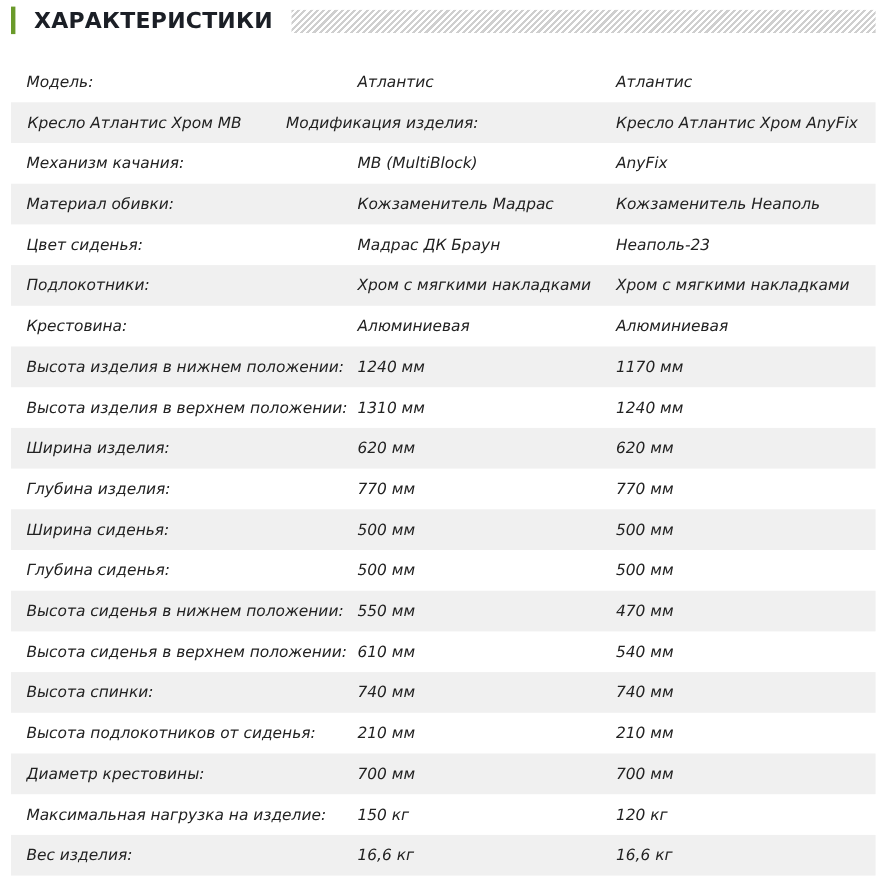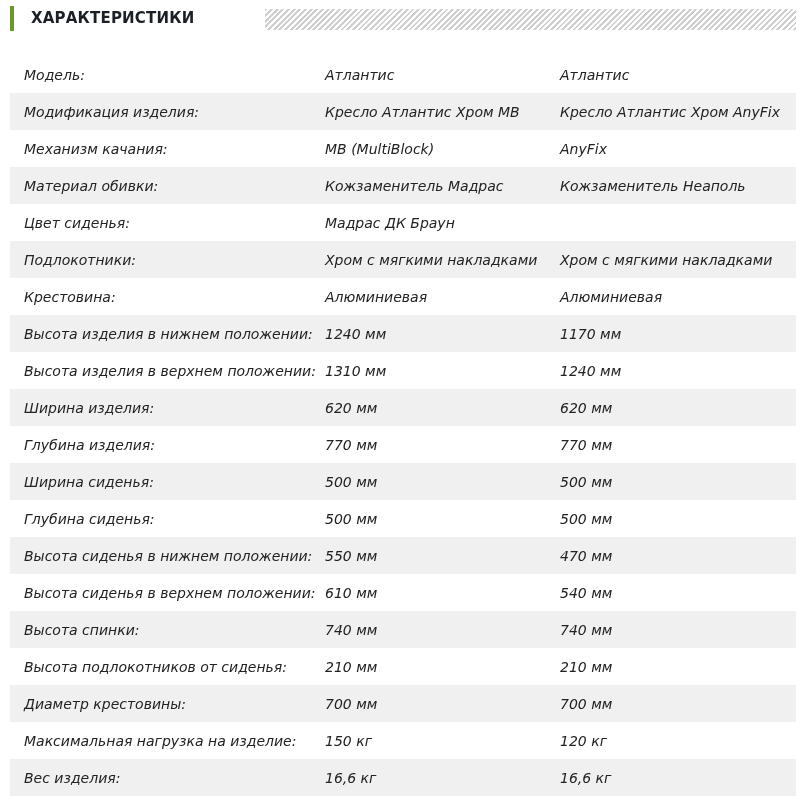--- a/index.html
+++ b/index.html
@@ -1,19 +1,19 @@
 <!DOCTYPE html>
 <html><head>
 <meta charset="utf-8">
 <style>
   html, body { margin: 0; padding: 0; background: #ffffff; }
   body { width: 800px; height: 800px; overflow: hidden; position: relative; font-family: "DejaVu Sans", sans-serif; }
   .header { position: absolute; left: 0; top: 0; width: 800px; height: 40px; }
   .accent-bar { position: absolute; left: 10px; top: 6px; width: 4px; height: 25px; background: #6a9a2a; }
-  .title { position: absolute; left: 31px; top: 4px; font-family: "DejaVu Sans", sans-serif; font-weight: bold; font-size: 15px; color: #1b1f26; letter-spacing: 0.2px; line-height: 28px; }
+  .title { position: absolute; left: 31px; top: 4px; font-family: "DejaVu Sans", sans-serif; font-weight: bold; font-size: 20px; color: #1b1f26; letter-spacing: 0.2px; line-height: 28px; }
   .stripes { position: absolute; left: 265px; top: 9px; width: 531px; height: 21px;
     background: repeating-linear-gradient(135deg, #cfcfcf 0px, #cfcfcf 2px, #ffffff 2px, #ffffff 4px); }
   .table { position: absolute; left: 10px; top: 56px; width: 786px; }
   .row { display: flex; height: 37px; align-items: center; font-size: 14px; color: #222; }
   .row:nth-child(even) { background: #f0f0f0; }
   .cell { white-space: nowrap; font-style: italic; }
   .c1 { width: 300px; padding-left: 14px; box-sizing: border-box; }
   .c2 { width: 236px; padding-left: 15px; box-sizing: border-box; }
   .c3 { flex: 1; padding-left: 14px; box-sizing: border-box; }
 </style>
@@ -26,37 +26,38 @@
   <div class="stripes"></div>
 </div>
 
 <div class="table" id="spec-table">
     <div class="row">
       <div class="cell c1">Модель:</div>
       <div class="cell c2">Атлантис</div>
       <div class="cell c3">Атлантис</div>
     </div>
     <div class="row">
+      <div class="cell c2">Кресло Атлантис Хром MB</div>
       <div class="cell c1">Модификация изделия:</div>
-      <div class="cell c2">Кресло Атлантис Хром MB</div>
       <div class="cell c3">Кресло Атлантис Хром AnyFix</div>
     </div>
     <div class="row">
       <div class="cell c1">Механизм качания:</div>
       <div class="cell c2">MB (MultiBlock)</div>
       <div class="cell c3">AnyFix</div>
     </div>
     <div class="row">
       <div class="cell c1">Материал обивки:</div>
       <div class="cell c2">Кожзаменитель Мадрас</div>
       <div class="cell c3">Кожзаменитель Неаполь</div>
     </div>
     <div class="row">
       <div class="cell c1">Цвет сиденья:</div>
       <div class="cell c2">Мадрас ДК Браун</div>
+      <div class="cell c3">Неаполь-23</div>
     </div>
     <div class="row">
       <div class="cell c1">Подлокотники:</div>
       <div class="cell c2">Хром с мягкими накладками</div>
       <div class="cell c3">Хром с мягкими накладками</div>
     </div>
     <div class="row">
       <div class="cell c1">Крестовина:</div>
       <div class="cell c2">Алюминиевая</div>
       <div class="cell c3">Алюминиевая</div>

